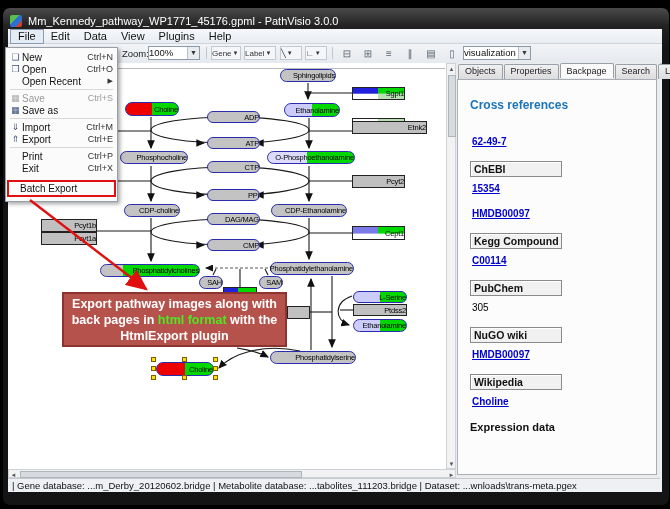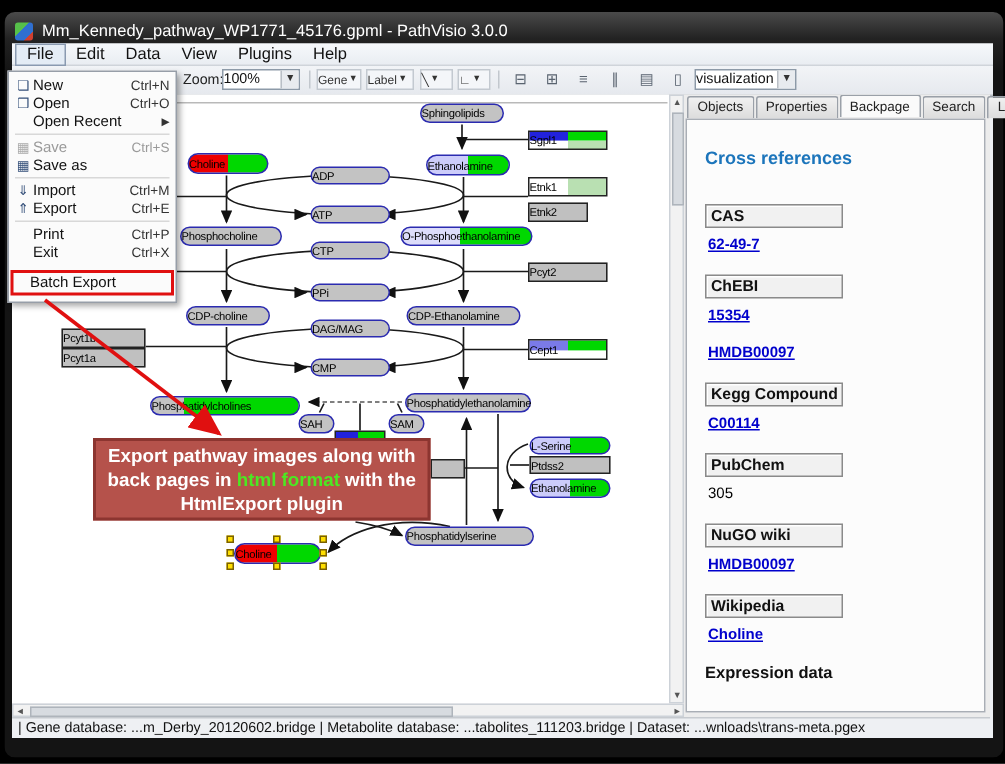--- a/index.html
+++ b/index.html
@@ -49,21 +49,21 @@
   .fm-item{display:flex;align-items:center;height:12px;padding:0 4px 0 3px;color:#111;}
   .fm-item.dis{color:#9a9a9a;}
   .fm-ic{width:13px;font-size:9px;text-align:center;color:#35507a;flex:0 0 13px;}
   .fm-item.dis .fm-ic{color:#aaa;}
   .fm-lb{flex:1;}
   .fm-sc{color:#333;font-size:9px;}
   .fm-item.dis .fm-sc{color:#9a9a9a;}
   .fm-sep{height:1px;background:#d8d8d8;margin:2px 4px;}
   .fm-item.hl{border:2px solid #e01010;height:13px;margin:6px 1px 0 1px;padding-left:11px;}
   
-  .pnode{position:absolute;display:flex;align-items:center;justify-content:flex-start;font-size:7.5px;color:#000;white-space:nowrap;box-sizing:border-box;z-index:6;letter-spacing:-0.2px;}
+  .pnode{position:absolute;display:flex;align-items:center;justify-content:flex-end;font-size:7.5px;color:#000;white-space:nowrap;box-sizing:border-box;z-index:6;letter-spacing:-0.2px;}
   .met{border:1px solid #2b2bb0;border-radius:7px;}
   .gen{border:1px solid #222;}
   .f-gray{background:#c3c3c3;}
   .f-red-green{background:linear-gradient(to right,#ee0000 50%,#00d800 50%);}
   .f-lav-green{background:linear-gradient(to right,#ccccfa 50%,#00d800 50%);}
   .f-lav-green45{background:linear-gradient(to right,#dcdcfa 45%,#00d800 45%);}
   .f-pcgreen{background:linear-gradient(to right,#c3c3c3 22%,#00d800 22%);}
   .f-gengray{background:#c0c0c0;}
   .f-sgpl1{background:linear-gradient(to right,#2222dd 50%,#00d800 50%) top/100% 52% no-repeat,linear-gradient(to right,#ffffff 50%,#b9e0b2 50%) bottom/100% 50% no-repeat;}
   .f-etnk1{background:linear-gradient(to right,#ffffff 50%,#b9e0b2 50%);}
@@ -254,21 +254,21 @@
       <div class="handle" style="left: 213px; top: 366px;"></div>
       <div class="handle" style="left: 151px; top: 375px;"></div>
       <div class="handle" style="left: 182px; top: 375px;"></div>
       <div class="handle" style="left: 213px; top: 375px;"></div>
       <div class="pnode gen f-sgpl1" style="left: 352px; top: 87px; width: 53px; height: 13px;">
         <span>Sgpl1</span>
       </div>
       <div class="pnode gen f-etnk1" style="left: 352px; top: 118px; width: 53px; height: 13px;">
         <span>Etnk1</span>
       </div>
-      <div class="pnode gen f-gengray" style="left: 352px; top: 135px; width: 40px; height: 13px;">
+      <div class="pnode gen f-gengray" style="left: 352px; top: 121px; width: 75px; height: 13px;">
         <span>Etnk2</span>
       </div>
       <div class="pnode gen f-gengray" style="left: 352px; top: 175px; width: 53px; height: 13px;">
         <span>Pcyt2</span>
       </div>
       <div class="pnode gen f-cept1" style="left: 352px; top: 226px; width: 53px; height: 14px;">
         <span>Cept1</span>
       </div>
       <div class="pnode gen f-gengray" style="left: 41px; top: 219px; width: 56px; height: 13px;">
         <span>Pcyt1b</span>
@@ -307,21 +307,20 @@
     <div id="tabs">
         <div class="tab">Objects</div>
         <div class="tab">Properties</div>
         <div class="tab active">Backpage</div>
         <div class="tab">Search</div>
         <div class="tab">Legend</div>
       </div>
     <div id="sb-content">
       <div id="sb-heading">Cross references</div>
       <div id="xrefs">
-          <div class="xref-box">CAS</div>
           <div class="xref-val link">62-49-7</div>
           <div class="xref-box">ChEBI</div>
           <div class="xref-val link">15354</div>
           <div class="xref-val link">HMDB00097</div>
           <div class="xref-box">Kegg Compound</div>
           <div class="xref-val link">C00114</div>
           <div class="xref-box">PubChem</div>
           <div class="xref-val">305</div>
           <div class="xref-box">NuGO wiki</div>
           <div class="xref-val link">HMDB00097</div>

